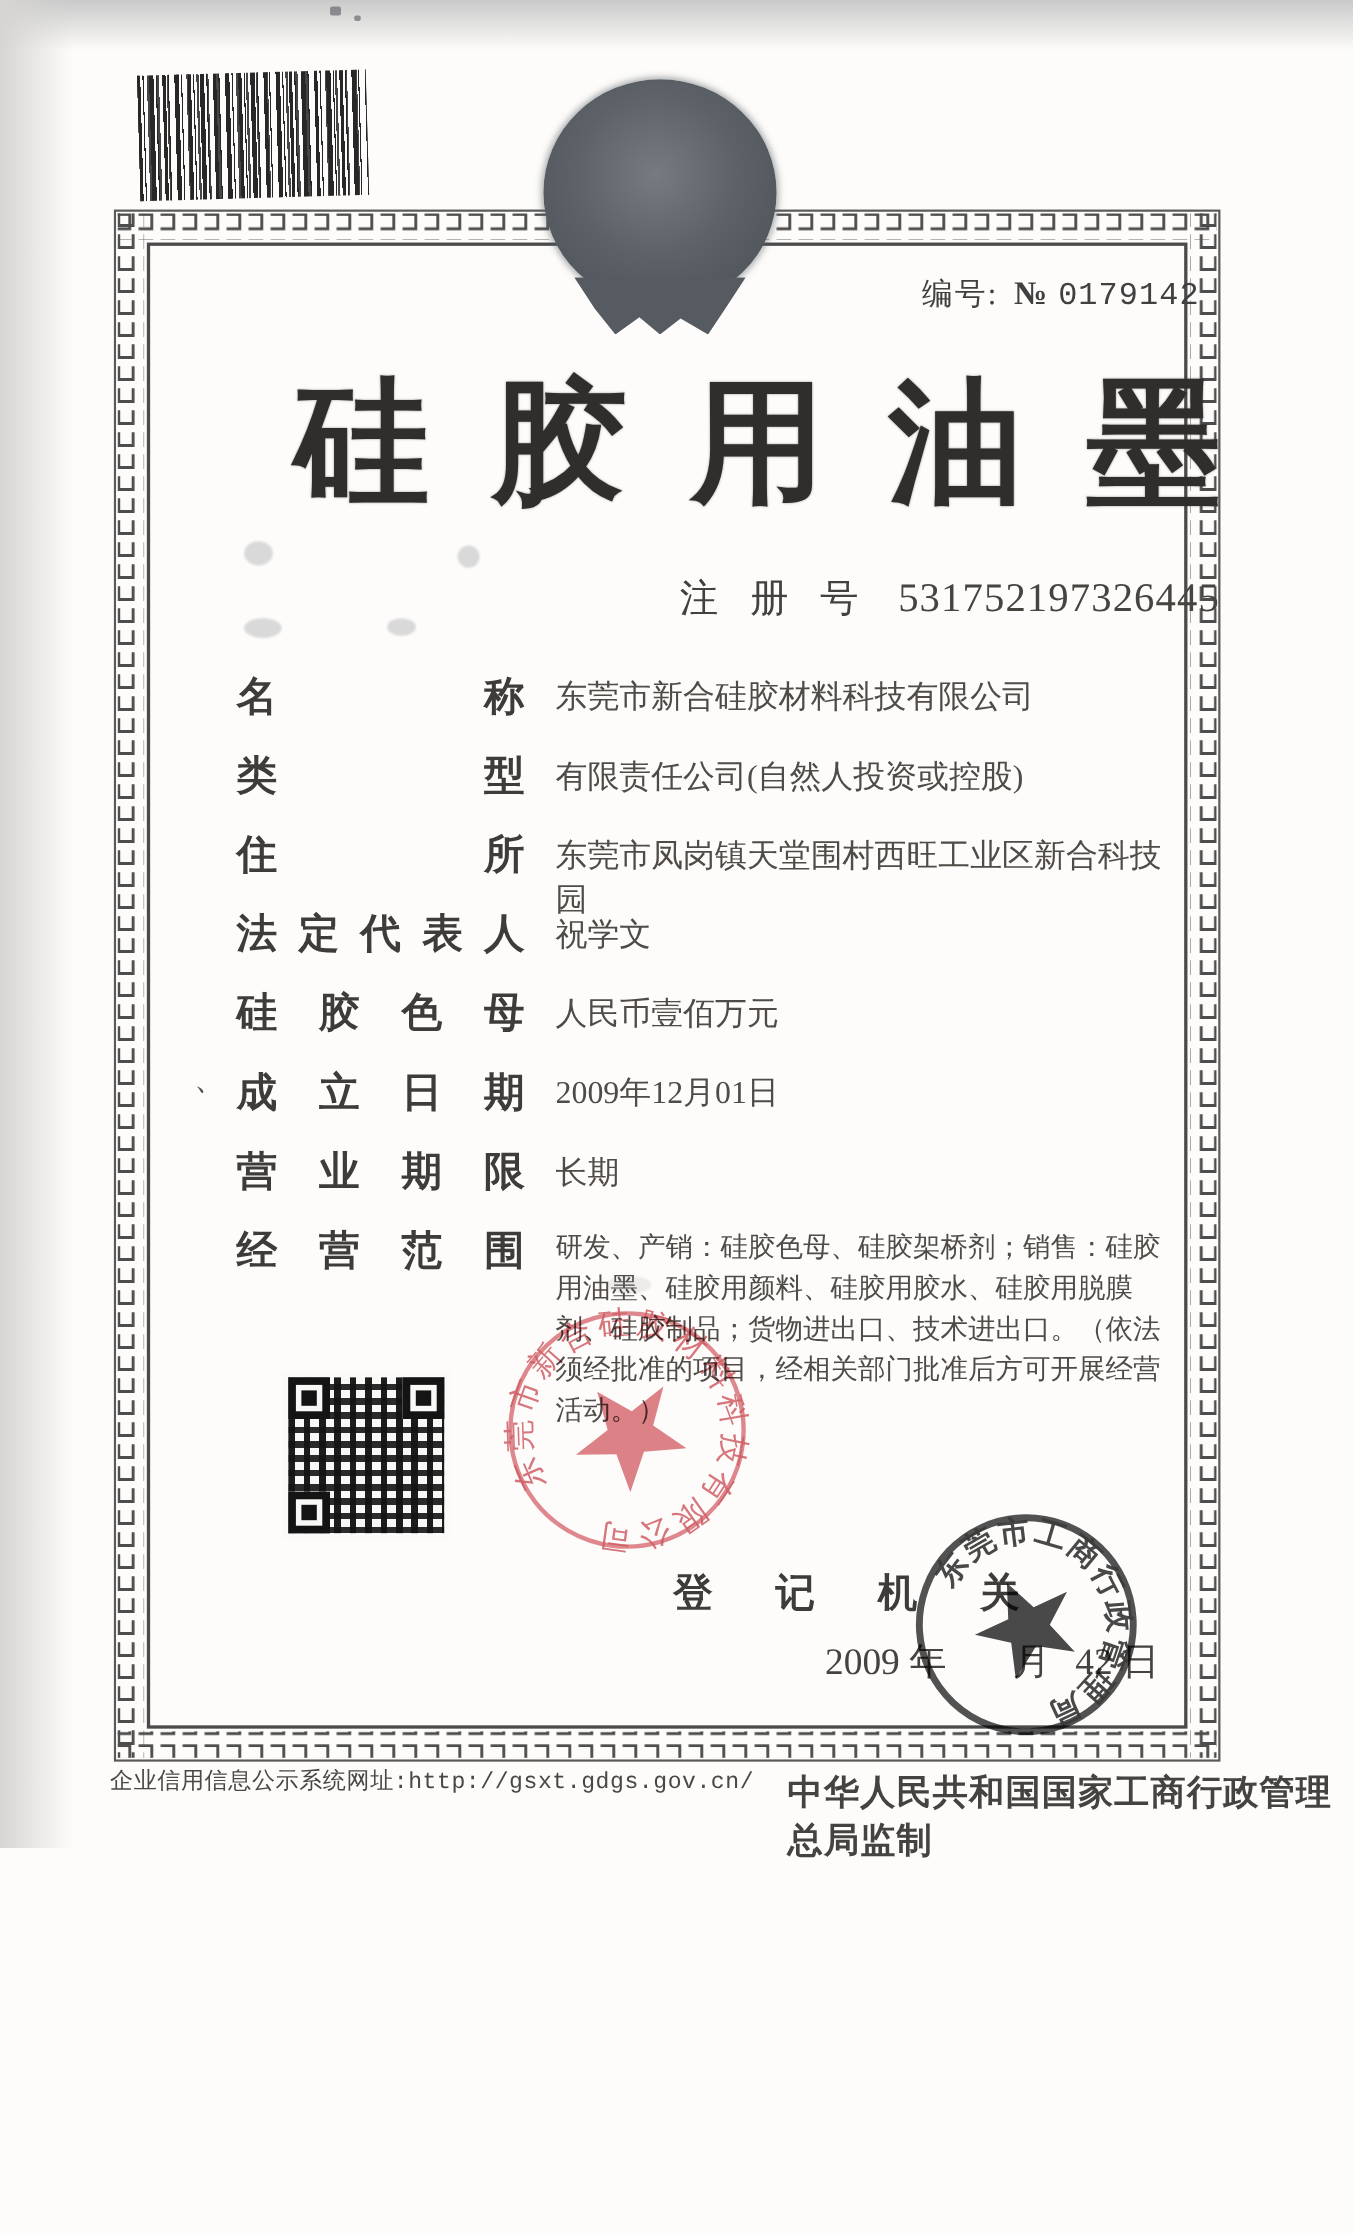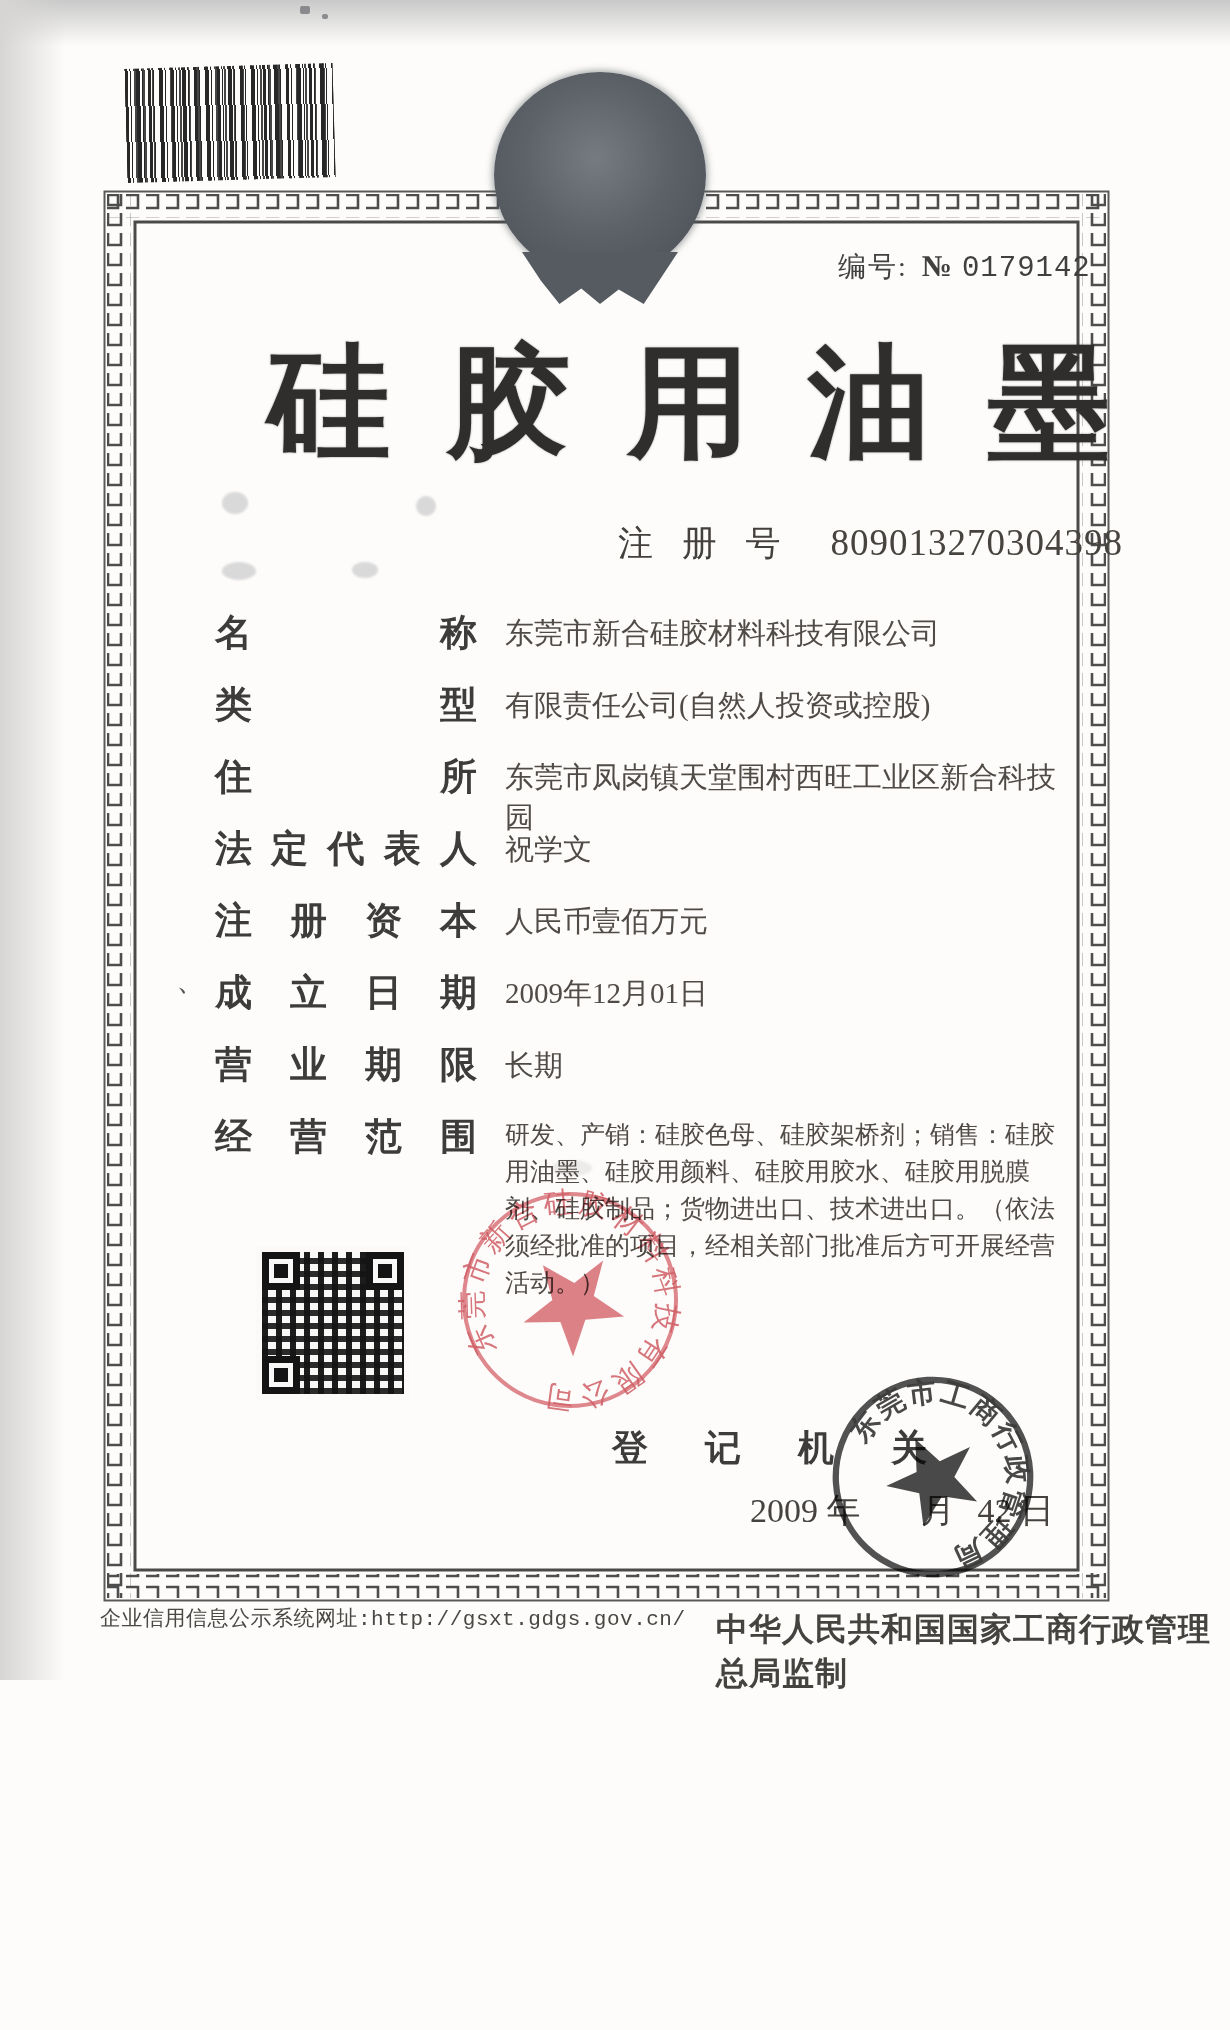--- a/index.html
+++ b/index.html
@@ -45,21 +45,21 @@
   .serial .no-symbol { font-weight:bold; font-size:30px; padding:0 8px 0 14px; }
   .serial .no-digits { font-family:"Liberation Mono", monospace; font-size:29px; letter-spacing:1px; }
   
   .title { position:absolute; left:268px; top:322px; z-index:2;
     font-family:"DejaVu Sans", sans-serif; font-weight:900; font-size:122px;
     letter-spacing:58px; color:#2f2e2c; white-space:nowrap;
     text-shadow:0 0 2px rgba(47,46,44,.55); }
   
   .regno { position:absolute; left:618px; top:520px; z-index:2; font-size:35px; color:#43403d;
     white-space:nowrap; }
-  .regno .regno-label { letter-spacing:10px; margin-right:40px; }
+  .regno .regno-label { letter-spacing:10px; margin-right:26px; }
   .regno .regno-number { font-size:37px; letter-spacing:1px; color:#47433f; }
   
   .row { position:absolute; left:215px; z-index:2; width:860px; }
   .row .lbl { display:inline-block; width:262px; font-size:37px; font-weight:bold;
     color:#3e3c3a; text-align:justify; text-align-last:justify; vertical-align:top;
     letter-spacing:0; }
   .row .val { display:inline-block; margin-left:28px; font-size:29px; color:#504b46;
     vertical-align:top; padding-top:6px; max-width:560px; }
   .row .val.small { font-size:25px; line-height:37px; padding-top:4px; }
   .stray-comma { position:absolute; left:176px; top:960px; z-index:2; font-size:30px; color:#55514d; }
@@ -130,37 +130,37 @@
   <rect x="32" y="32" width="943" height="1348" fill="none" stroke="#4a4a4a" stroke-width="3"></rect>
 </svg>
 
 <div class="serial">
   <span>编号:</span><span class="no-symbol">№</span><span class="no-digits">0179142</span>
 </div>
 
 <div class="title">硅胶用油墨</div>
 
 <div class="regno">
-  <span class="regno-label">注 册 号</span><span class="regno-number">809013270304398</span>
+  <span class="regno-label">注 册 号</span><span class="regno-number">531752197326445</span>
 </div>
 
 <div class="row" style="top:608px;">
   <span class="lbl">名称</span><span class="val">东莞市新合硅胶材料科技有限公司</span>
 </div>
 <div class="row" style="top:680px;">
   <span class="lbl">类型</span><span class="val">有限责任公司(自然人投资或控股)</span>
 </div>
 <div class="row" style="top:752px;">
   <span class="lbl">住所</span><span class="val">东莞市凤岗镇天堂围村西旺工业区新合科技园</span>
 </div>
 <div class="row" style="top:824px;">
   <span class="lbl">法定代表人</span><span class="val">祝学文</span>
 </div>
 <div class="row" style="top:896px;">
-  <span class="lbl">注册资本</span><span class="val">人民币壹佰万元</span>
+  <span class="lbl">硅胶色母</span><span class="val">人民币壹佰万元</span>
 </div>
 <div class="row" style="top:968px;">
   <span class="lbl">成立日期</span><span class="val">2009年12月01日</span>
 </div>
 <div class="row" style="top:1040px;">
   <span class="lbl">营业期限</span><span class="val">长期</span>
 </div>
 <div class="row" style="top:1112px;">
   <span class="lbl">经营范围</span><span class="val small">研发、产销：硅胶色母、硅胶架桥剂；销售：硅胶用油墨、硅胶用颜料、硅胶用胶水、硅胶用脱膜剂、硅胶制品；货物进出口、技术进出口。（依法须经批准的项目，经相关部门批准后方可开展经营活动。）</span>
 </div>

